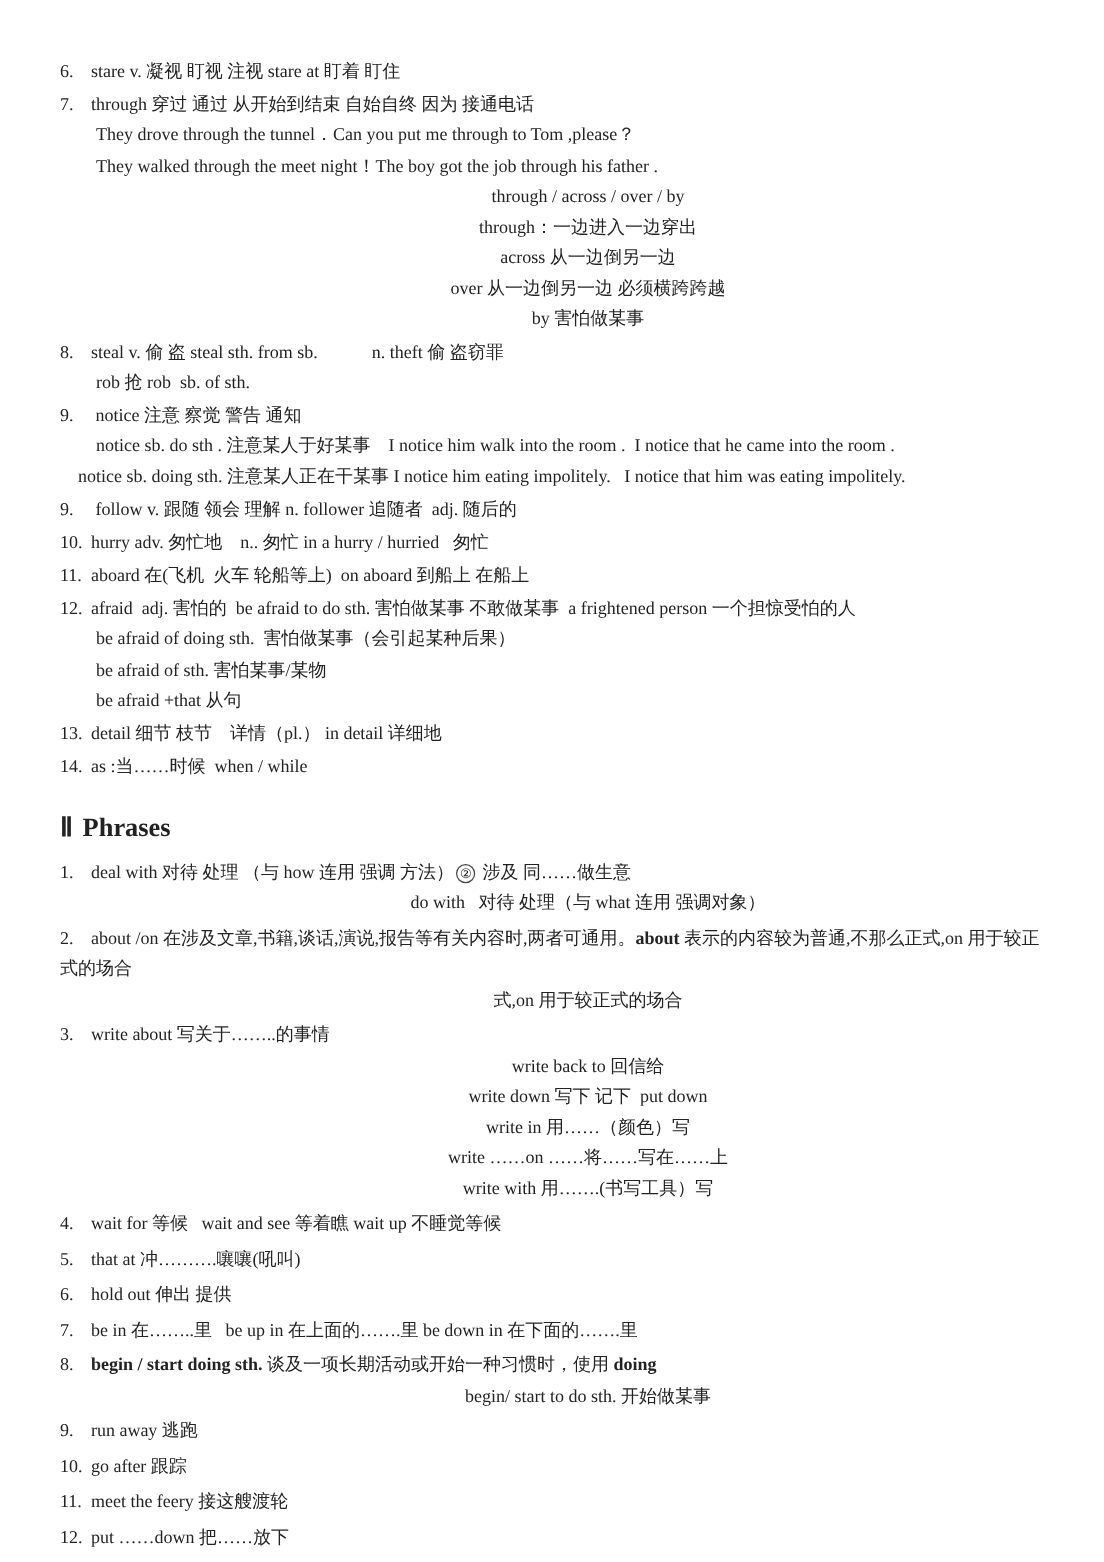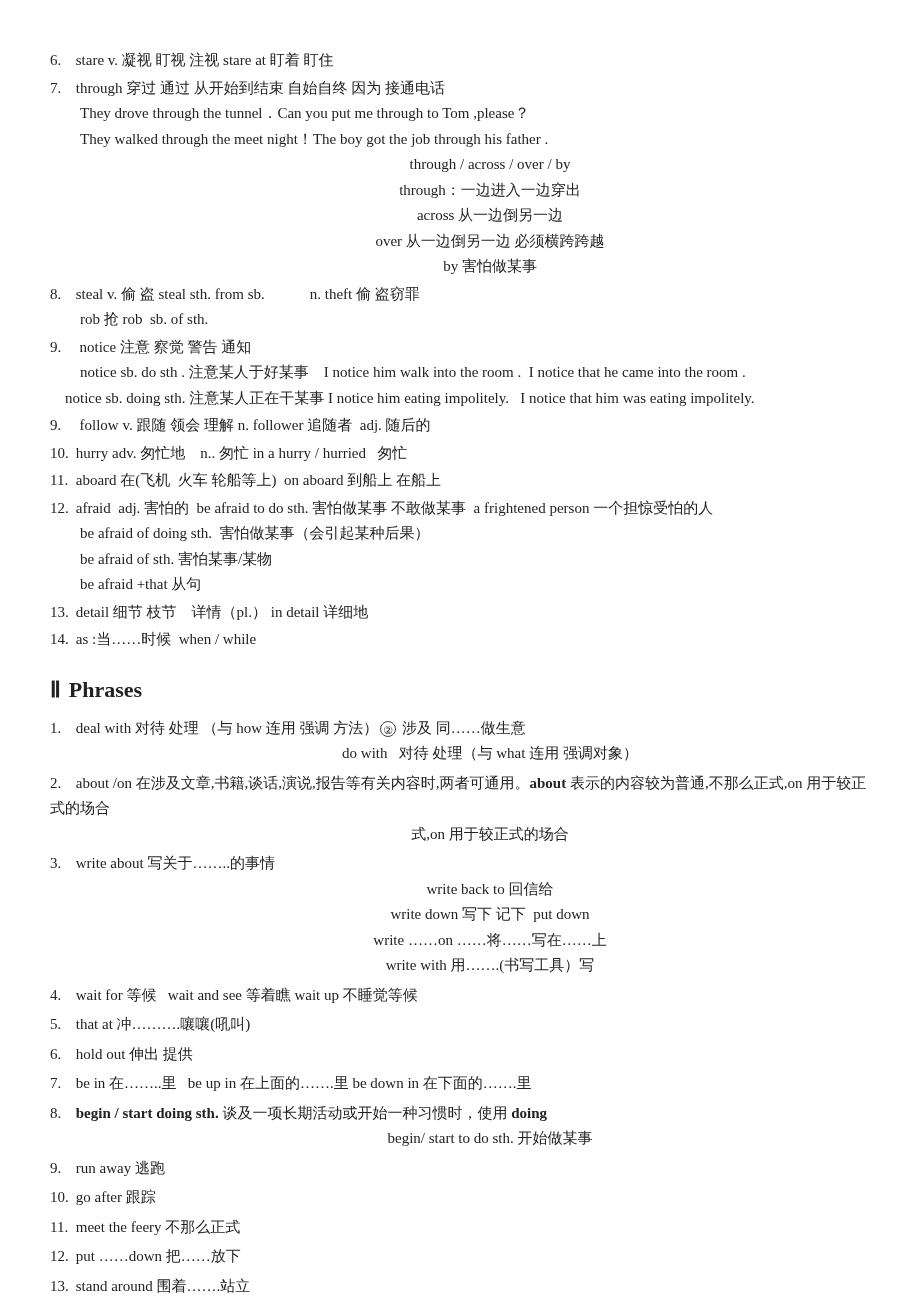--- a/index.html
+++ b/index.html
@@ -156,20 +156,21 @@
     <span class="phrase-num">2.</span>
     <span>about /on 在涉及文章,书籍,谈话,演说,报告等有关内容时,两者可通用。<b>about</b> 表示的内容较为普通,不那么正式,on 用于较正式的场合</span>
     <div class="indent2">式,on 用于较正式的场合</div>
   </li>
 
   <li>
     <span class="phrase-num">3.</span>
     <span>write about 写关于……..的事情</span>
     <div class="indent2">write back to 回信给</div>
     <div class="indent2">write down 写下 记下&nbsp;&nbsp;put down</div>
+    <div class="indent2">write in 用……（颜色）写</div>
     <div class="indent2">write ……on ……将……写在……上</div>
     <div class="indent2">write with 用…….(书写工具）写</div>
   </li>
 
   <li>
     <span class="phrase-num">4.</span>
     <span>wait for 等候&nbsp;&nbsp;&nbsp;wait and see 等着瞧 wait up 不睡觉等候</span>
   </li>
 
   <li>
@@ -198,21 +199,21 @@
     <span>run away 逃跑</span>
   </li>
 
   <li>
     <span class="phrase-num">10.</span>
     <span>go after 跟踪</span>
   </li>
 
   <li>
     <span class="phrase-num">11.</span>
-    <span>meet the feery 不那么正式</span>
+    <span>meet the feery 接这艘渡轮</span>
   </li>
 
   <li>
     <span class="phrase-num">12.</span>
     <span>put ……down 把……放下</span>
   </li>
 
   <li>
     <span class="phrase-num">13.</span>
     <span>stand around 围着…….站立</span>

